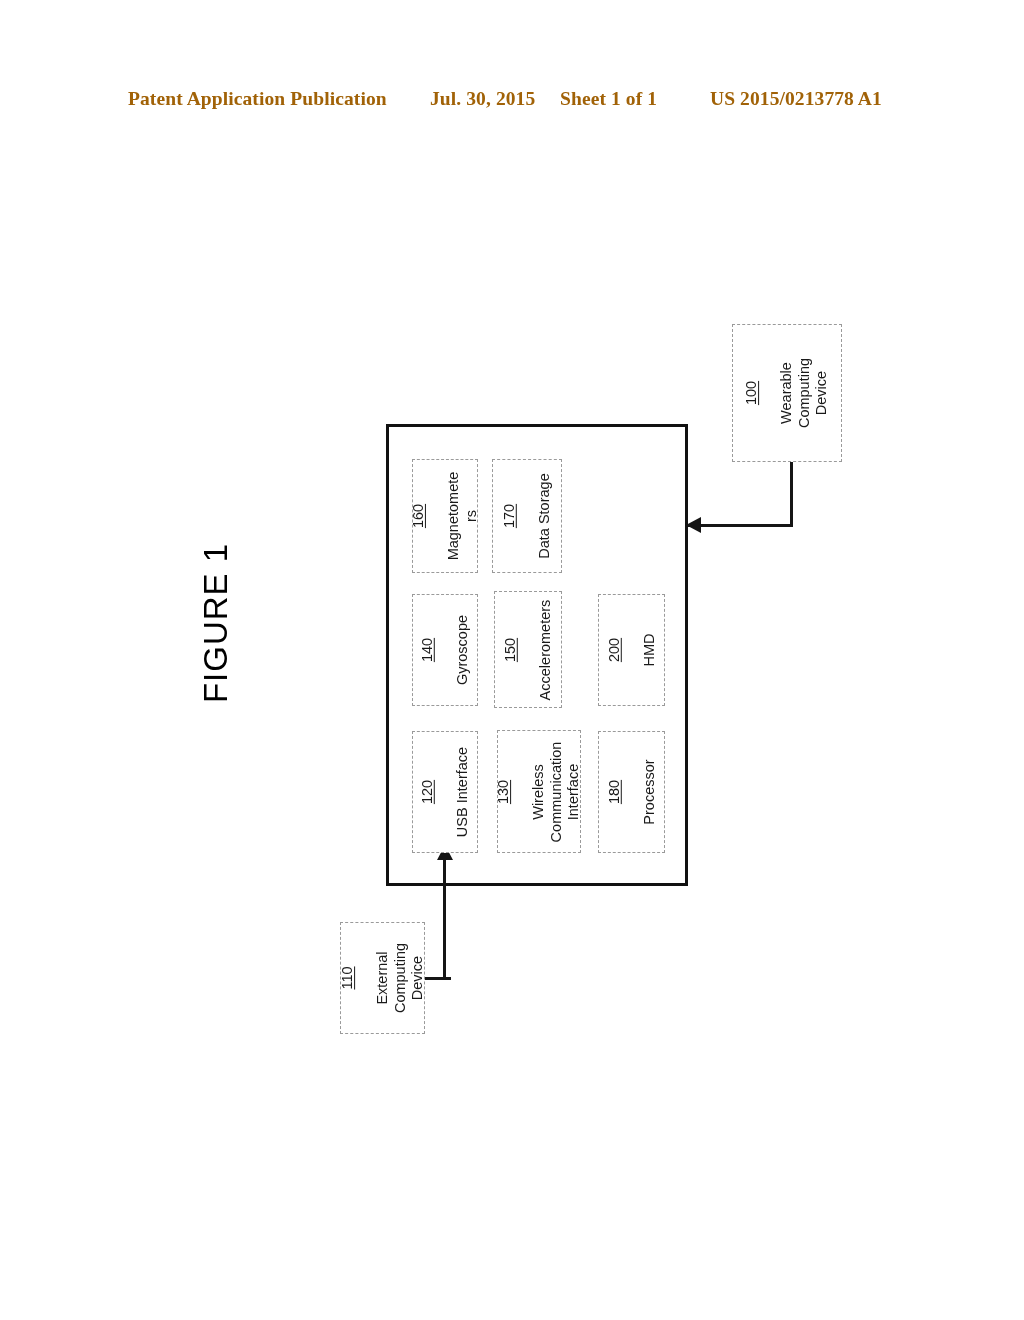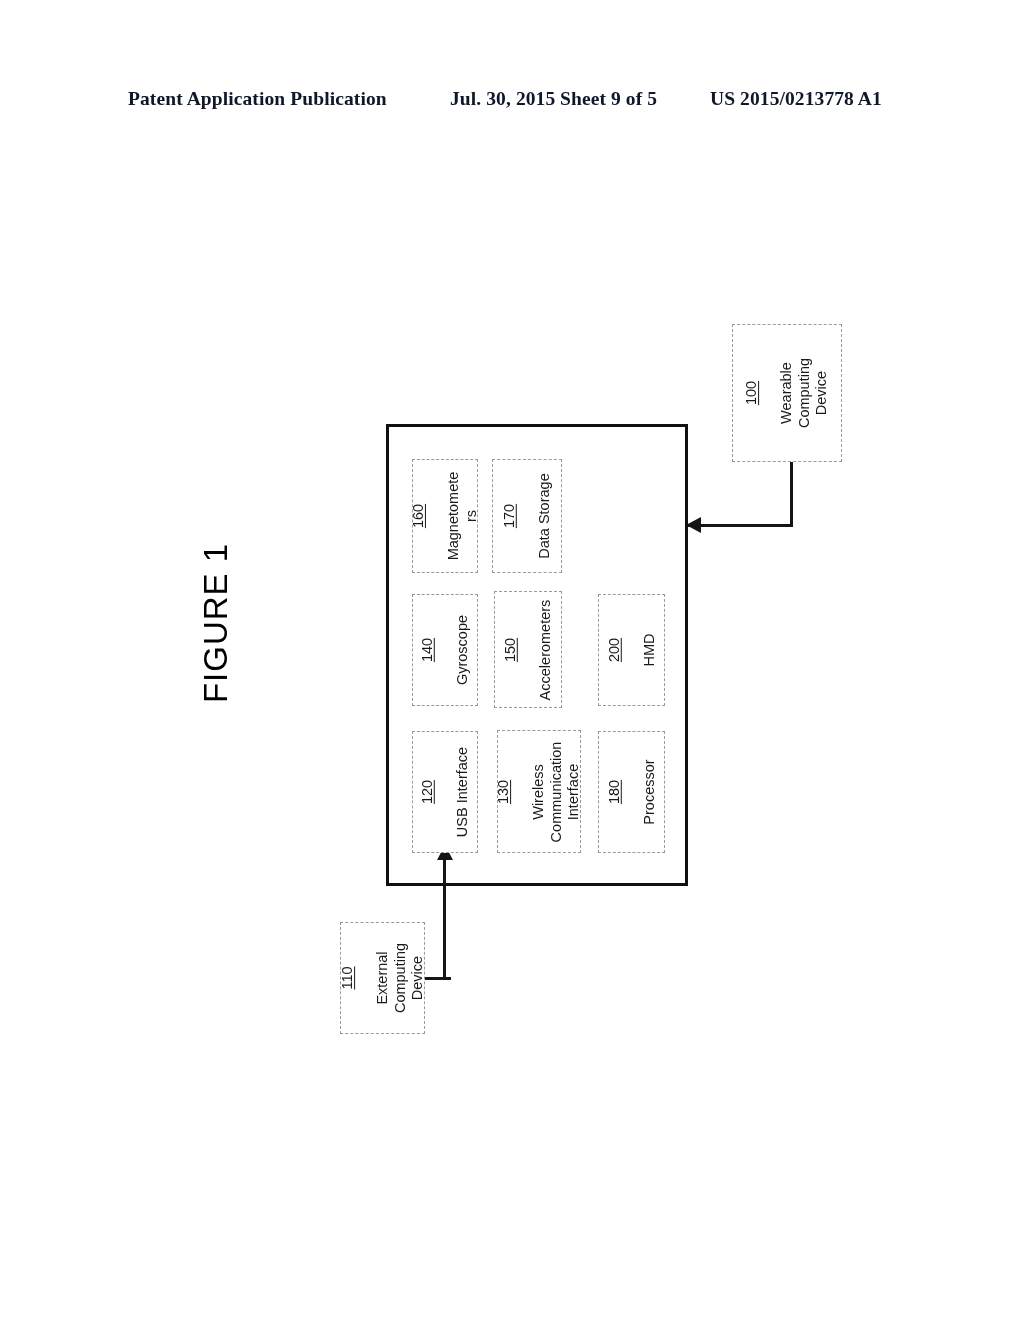--- a/index.html
+++ b/index.html
@@ -24,25 +24,25 @@
     width: 1024px;
     height: 26px;
   }
   #page-header .hdr-item {
     position: absolute;
     font-family: "Liberation Serif", serif;
     font-weight: bold;
     font-size: 19.5px;
     letter-spacing: 0.1px;
     white-space: nowrap;
-    color: #0f172a;
+    color: #a16207;
     top: 0;
   }
   #hdr-pub   { left: 128px; }
-  #hdr-date  { left: 450px; }
+  #hdr-date  { left: 430px; }
   #hdr-sheet { left: 560px; }
   #hdr-num   { left: 710px; text-align: center; }
 
   
   #figure-caption {
     position: absolute;
     left: 106px;
     top: 598px;
     width: 220px;
     height: 50px;
@@ -155,21 +155,21 @@
     border-right: 8px solid transparent;
     border-bottom: 15px solid #151515;
   }
 </style>
 </head>
 <body>
 
 <div id="page-header">
   <div class="hdr-item" id="hdr-pub">Patent Application Publication</div>
   <div class="hdr-item" id="hdr-date">Jul. 30, 2015</div>
-  <div class="hdr-item" id="hdr-sheet">Sheet 9 of 5</div>
+  <div class="hdr-item" id="hdr-sheet">Sheet 1 of 1</div>
   <div class="hdr-item" id="hdr-num">US 2015/0213778 A1</div>
 </div>
 
 <div id="figure-caption">FIGURE 1</div>
 
 <div id="main-enclosure"></div>
 
 <div class="conn" id="conn-100-v"></div>
 <div class="conn" id="conn-100-h"></div>
 <div id="arrow-100"></div>

